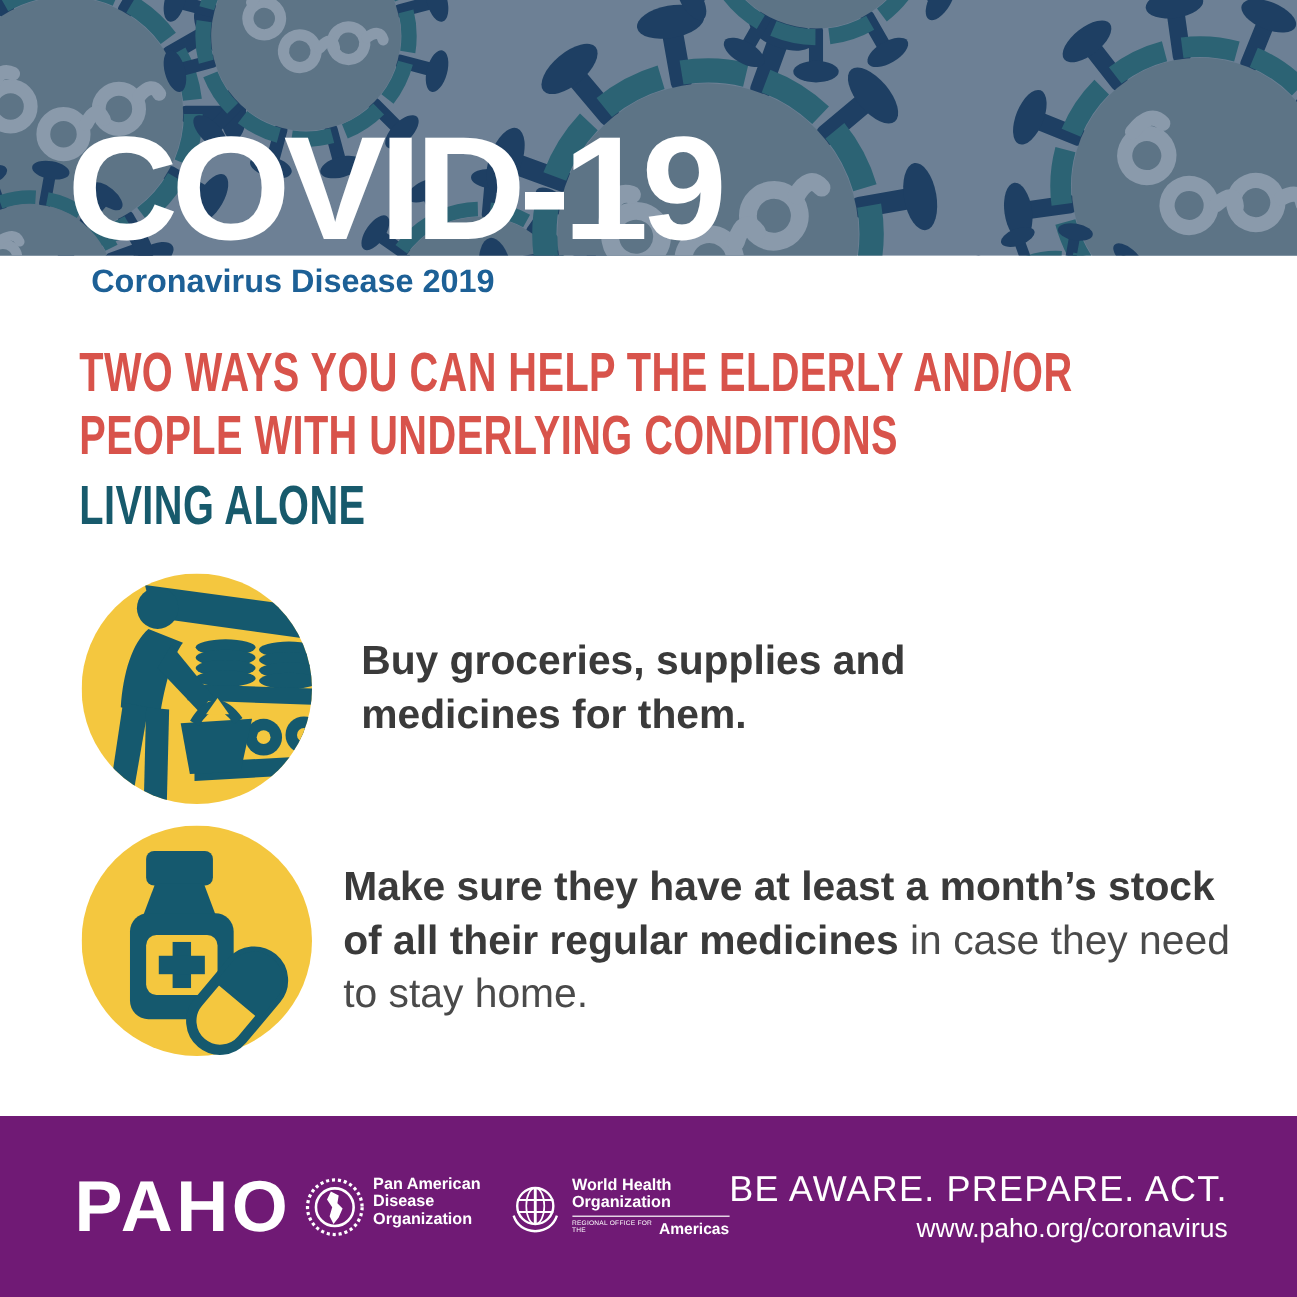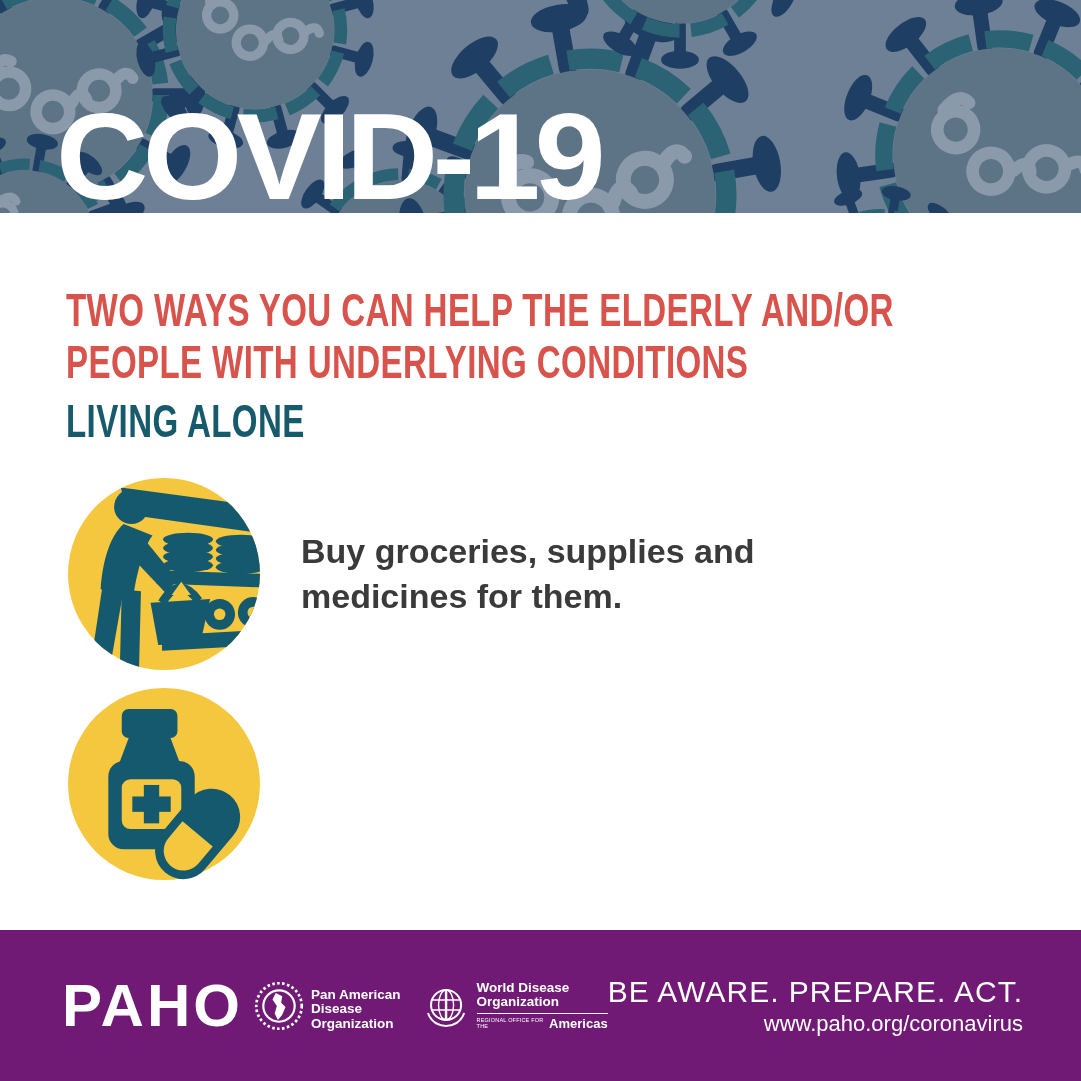--- a/index.html
+++ b/index.html
@@ -36,21 +36,21 @@
   .tip-text { margin-left:26px; font-size:34px; line-height:1.31; color:#3a3a3a; }
   .tip-text-1 { width:520px; }
   .tip-text-2 { width:740px; }
   .tip-bold { font-weight:bold; }
   .tip-reg  { font-weight:normal; color:#4a4a4a; }
 
   
   .footer { position:absolute; left:0; top:930px; width:1081px; height:151px; background:#701a75; color:#fff; }
   .footer-inner { position:absolute; left:62px; right:58px; top:0; height:151px; display:flex; align-items:center; }
   .paho-wordmark { font-size:60px; font-weight:bold; letter-spacing:3px; line-height:1; }
-  .logo-group { display:flex; align-items:flex-end; margin-left:10px; }
+  .logo-group { display:flex; align-items:flex-start; margin-left:10px; }
   .logo-seal { width:52px; height:52px; }
   .logo-lines { margin-left:6px; font-size:13.5px; font-weight:bold; line-height:1.08; white-space:nowrap; }
   .who-group { display:flex; align-items:flex-start; margin-left:22px; padding-top:2px; }
   .who-cols { margin-left:6px; }
   .who-office-row { border-top:1.5px solid #fff; margin-top:3px; padding-top:2px; display:flex; align-items:center; }
   .who-office { font-size:5.5px; letter-spacing:0.2px; }
   .who-region { font-size:13px; font-weight:bold; margin-left:3px; }
   .footer-right { margin-left:auto; text-align:right; }
   .footer-slogan { font-size:30px; font-weight:normal; letter-spacing:1px; white-space:nowrap; }
   .footer-url { font-size:22px; margin-top:2px; }
@@ -132,20 +132,21 @@
       <use href="#virus" transform="translate(590,195) scale(1.35) rotate(-10)"></use>
       <use href="#virus" transform="translate(680,-60) scale(0.90)"></use>
       <use href="#virus" transform="translate(1000,155) scale(1.15) rotate(22)"></use>
       <use href="#virus" transform="translate(1268,25) scale(0.95)"></use>
       <use href="#virus" transform="translate(25,240) scale(0.75) rotate(40)"></use>
       <use href="#virus" transform="translate(880,285) scale(0.70) rotate(10)"></use>
     </svg>
   </div>
 
   <div class="covid-title">COVID-19</div>
+  <div class="covid-sub">Coronavirus Disease 2019</div>
 
   <div class="headings condensed">
     <div class="head-line head-red">TWO WAYS YOU CAN HELP THE ELDERLY AND/OR</div>
     <div class="head-line head-red">PEOPLE WITH UNDERLYING CONDITIONS</div>
     <div class="head-line head-teal">LIVING ALONE</div>
   </div>
 
   <div class="tip-row tip-row-1">
     <svg class="tip-icon" viewBox="0 0 200 200">
       <defs>
@@ -200,20 +201,23 @@
         <rect x="42" y="76" width="90" height="92" rx="16"></rect>
         <rect x="56" y="95" width="62" height="52" rx="9" fill="#f4c73f"></rect>
         <rect x="79" y="101" width="16" height="40"></rect>
         <rect x="67" y="113" width="40" height="16"></rect>
       </g>
       <g transform="translate(135,152) rotate(40)">
         <rect x="-25" y="-48" width="50" height="96" rx="25" fill="#f4c73f" stroke="#15596e" stroke-width="9"></rect>
         <path d="M-25,0 L-25,-23 A25,25 0 0 1 25,-23 L25,0 Z" fill="#15596e"></path>
       </g>
     </svg>
+    <div class="tip-text tip-text-2">
+      <span class="tip-bold">Make sure they have at least a month’s stock of all their regular medicines</span><span class="tip-reg"> in case they need to stay home.</span>
+    </div>
   </div>
 
   <div class="footer">
     <div class="footer-inner">
       <div class="paho-wordmark">PAHO</div>
 
       <div class="logo-group">
         <svg class="logo-seal" viewBox="0 0 48 48">
           <circle cx="24" cy="24" r="21" fill="none" stroke="#fff" stroke-width="2.5" stroke-dasharray="2.4 2.2"></circle>
           <circle cx="24" cy="24" r="14.5" fill="none" stroke="#fff" stroke-width="2"></circle>
@@ -229,21 +233,21 @@
       <div class="who-group">
         <svg class="logo-seal" viewBox="0 0 48 48">
           <circle cx="24" cy="22" r="15" fill="none" stroke="#fff" stroke-width="2"></circle>
           <path d="M9,17 h30 M9,27 h30" stroke="#fff" stroke-width="1.6"></path>
           <path d="M24,7 v30" stroke="#fff" stroke-width="2.4"></path>
           <ellipse cx="24" cy="22" rx="7.5" ry="15" fill="none" stroke="#fff" stroke-width="1.4"></ellipse>
           <path d="M6,30 q4,12 18,13 M42,30 q-4,12 -18,13" fill="none" stroke="#fff" stroke-width="2"></path>
         </svg>
         <div class="who-cols">
           <div class="logo-lines" style="margin-left:0;">
-            <div>World Disease</div>
+            <div>World Health</div>
             <div>Organization</div>
           </div>
           <div class="who-office-row">
             <span class="who-office">REGIONAL OFFICE FOR THE</span>
             <span class="who-region">Americas</span>
           </div>
         </div>
       </div>
 
       <div class="footer-right">

